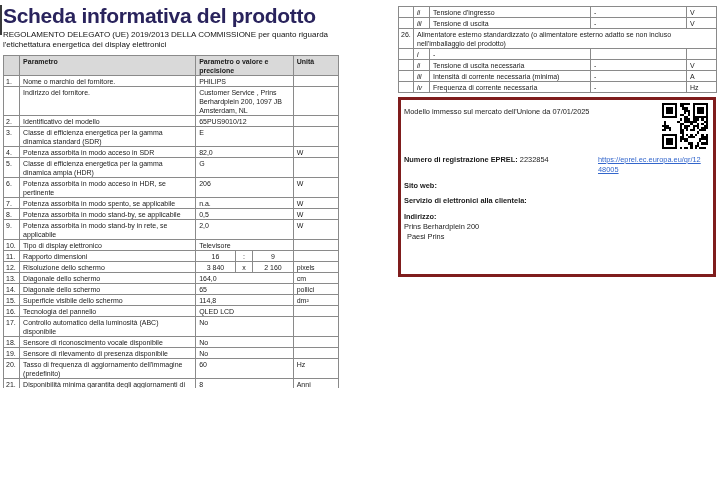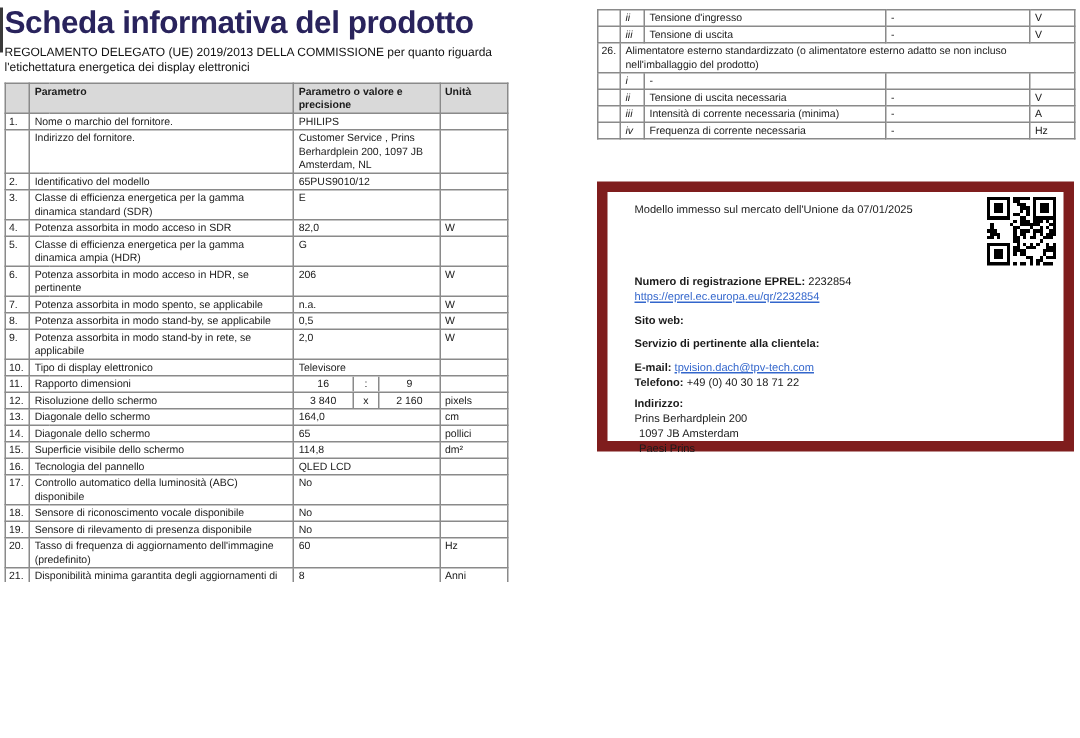--- a/index.html
+++ b/index.html
@@ -18,23 +18,23 @@
   .fiche td.roman{font-style:italic;padding-left:3px;}
   .val-right{text-align:right;}
   td.triple-cell{padding:0 !important;}
   .triple-wrap{display:flex;width:100%;}
   .triple-wrap span{display:block;text-align:center;padding:0.5px 0;}
   .t1{flex:0 0 40%;}
   .tsep{flex:0 0 17%;border-left:1px solid #8a8a8a;border-right:1px solid #8a8a8a;}
   .t2{flex:1 1 auto;}
   .right-col{position:absolute;left:398px;top:1px;width:318px;}
   .info-box{position:absolute;left:398px;top:97px;width:318px;height:180px;
-        border:7px solid #7f1d1d;box-sizing:border-box;padding:7px 9px 5px 18px;
-        font-size:7.4px;line-height:10px;margin-top:24px;}
-  .ib-row{display:flex;flex-direction:column;}
+        border:3px solid #7f1d1d;box-sizing:border-box;padding:7px 9px 5px 3px;
+        font-size:7.4px;line-height:10px;}
+  .ib-row{display:flex;}
   .ib-left{width:190px;flex:none;padding-right:4px;}
   .ib-right{flex:1;}
   .lbl{font-weight:bold;}
   .link{color:#3366cc;text-decoration:underline;word-break:break-all;cursor:pointer;}
   .ib-market{margin-bottom:38px;width:250px;}
   .mb6{margin-bottom:6px;} .mb5{margin-bottom:5px;} .mb4{margin-bottom:4px;} .mb3{margin-bottom:3px;}
   .addr-indent{padding-left:3px;}
   .qr{position:absolute;top:3px;right:5px;width:46px;height:46px;}
 </style>
 </head>
@@ -536,44 +536,33 @@
       </svg>
 
     <div class="ib-market">Modello immesso sul mercato dell'Unione da 07/01/2025</div>
 
     <div class="ib-row mb6">
       <div class="ib-left">
         <span class="lbl">Numero di registrazione EPREL:</span>
         <span>2232854</span>
       </div>
       <div class="ib-right">
-        <span class="link">https://eprel.ec.europa.eu/qr/2232854</span>
+        <span class="link">https://eprel.ec.europa.eu/qr/1248005</span>
       </div>
     </div>
 
     <div class="ib-row mb5">
       <div class="ib-right">
         <span class="lbl">Sito web:</span>
       </div>
     </div>
 
-    <div class="lbl mb3">Servizio di pertinente alla clientela:</div>
+    <div class="lbl mb3">Servizio di elettronici alla clientela:</div>
 
     <div class="ib-row mb3">
     </div>
 
-    <div class="ib-row mb4">
-      <div class="ib-left">
-        <span class="lbl">E-mail:</span>
-        <span class="link">tpvision.dach@tpv-tech.com</span>
-      </div>
-      <div class="ib-right">
-        <span class="lbl">Telefono:</span>
-        <span>+49 (0) 40 30 18 71 22</span>
-      </div>
-    </div>
 
     <div class="lbl">Indirizzo:</div>
     <div>Prins Berhardplein 200</div>
-    <div class="addr-indent">1097 JB Amsterdam</div>
     <div class="addr-indent">Paesi Prins</div>
   </div>
 </div>
 
 </body></html>

